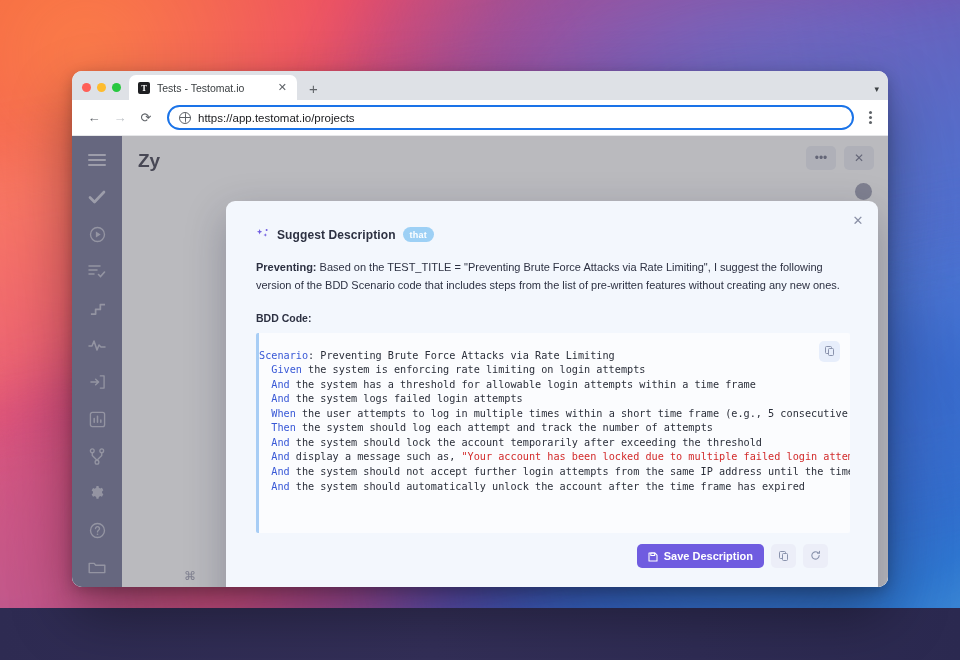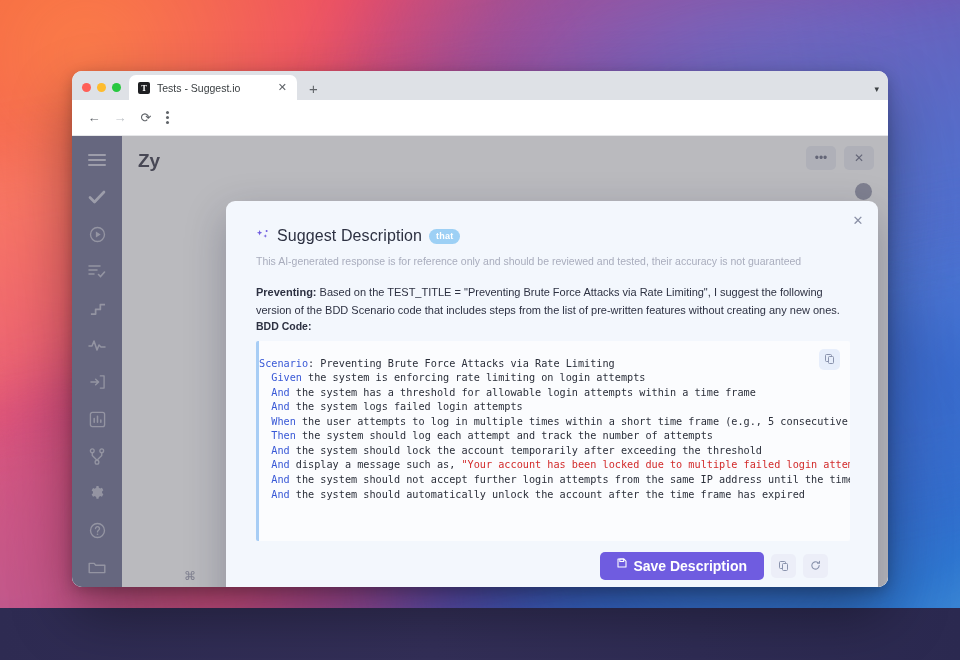--- a/index.html
+++ b/index.html
@@ -125,29 +125,29 @@
     background: #f3f7fd; border-radius: 9px; overflow: hidden;
     box-shadow: 0 14px 40px rgba(25,30,60,.28);
   }
   .modal-close {
     position: absolute; right: 12px; top: 12px; width: 16px; height: 16px;
     color: #8a90a6; font-size: 13px; line-height: 16px; text-align:center;
   }
   .modal-inner { padding: 26px 28px 0 30px; }
   .m-title-row { display:flex; align-items:center; gap: 7px; }
   .spark { color:#6f5ce0; width: 14px; height: 14px; flex:0 0 auto; }
-  .m-title { font-size: 16px; font-weight: 400; color: #2d3142; letter-spacing: .1px; }
+  .m-title { font-size: 12px; font-weight: 700; color: #2d3142; letter-spacing: .1px; }
   .beta {
     background: #9dd0f5; color: #ffffff; font-size: 9px; font-weight: 700;
     border-radius: 9px; padding: 2.5px 7px 2.5px 7px; letter-spacing:.2px;
   }
   .m-disclaimer { margin-top: 10px; font-size: 10.5px; color: #a9adbd; }
   .m-explain { margin-top: 17px; font-size: 11px; color: #2d3142; line-height: 1.62; max-width: 585px; }
   .m-explain b { font-weight: 700; }
-  .bdd-label { font-size: 10.5px; font-weight: 700; color: #2d3142; }
+  .bdd-label { margin-top: 17px; font-size: 10.5px; font-weight: 700; color: #2d3142; }
 
   .code-wrap {
     margin-top: 9px; position: relative; height: 200px;
     background: #fbfcfe; border-left: 3px solid #a7cdf5; border-radius: 2px;
     overflow: hidden;
   }
   .code {
     padding: 16px 0 0 0; font-family: "DejaVu Sans Mono", monospace;
     font-size: 10.2px; line-height: 14.55px; color: #2b2f3a; white-space: pre;
   }
@@ -162,22 +162,22 @@
     position: absolute; border: 1.1px solid #8a93ad; border-radius: 1.5px; display:block; text-decoration:none;
   }
   .copy-glyph i { width: 6.5px; height: 8px; right: 0; bottom: 0; background: #e7eefb; }
   .copy-glyph u { width: 6.5px; height: 8px; left: 0; top: 0; }
 
   .action-row {
     display: flex; justify-content: flex-end; align-items: center; gap: 7px;
     padding: 11px 22px 0 0;
   }
   .save-btn {
-    background: #6f5ce0; color: #fff; font-size: 14px; font-weight: 600;
-    border-radius: 5px; padding: 6px 17px; display:flex; align-items:flex-start; gap:6px;
+    background: #6f5ce0; color: #fff; font-size: 11px; font-weight: 600;
+    border-radius: 5px; padding: 6px 11px; display:flex; align-items:flex-end; gap:6px;
   }
   .sq-btn {
     width: 25px; height: 24px; border-radius: 5px; background: #eceef8;
     display:flex; align-items:center; justify-content:center; color:#8a93ad; font-size: 11px;
   }
 </style>
 </head>
 <body>
 
 <div class="desktop">
@@ -192,33 +192,37 @@
   <div class="browser">
 
     <div class="tabbar">
       <div class="traffic">
         <span class="dot red"></span>
         <span class="dot yellow"></span>
         <span class="dot green"></span>
       </div>
       <div class="tab">
         <span class="favicon">T</span>
-        <span class="tab-title">Tests - Suggest.io</span>
+        <span class="tab-title">Tests - Testomat.io</span>
         <span class="tab-close">✕</span>
       </div>
       <span class="newtab">+</span>
       <div class="tabbar-right">
         <span class="chev">▾</span>
       </div>
     </div>
 
     <div class="toolbar">
       <span class="navbtn">←</span>
       <span class="navbtn disabled">→</span>
       <span class="navbtn">⟳</span>
+      <div class="omnibox">
+        <span class="globe"></span>
+        <span class="url">https://app.testomat.io/projects</span>
+      </div>
       <span class="kebab">
           <i></i>
           <i></i>
           <i></i>
         </span>
     </div>
 
     <div class="page">
       <div class="rail">
         <span class="rail-icon">
@@ -316,21 +320,20 @@
           <span class="spark">
             <svg width="14" height="14" viewBox="0 0 14 14" fill="#6f5ce0">
                 <path d="M3.6 1l.75 1.95L6.3 3.7l-1.95.75L3.6 6.4l-.75-1.95L.9 3.7l1.95-.75z"></path>
                 <path d="M9.3 5.2l.5 1.3 1.3.5-1.3.5-.5 1.3-.5-1.3-1.3-.5 1.3-.5z"></path>
                 <circle cx="10.6" cy="2.1" r="1"></circle>
               </svg>
           </span>
           <span class="m-title">Suggest Description</span>
           <span class="beta">that</span>
         </div>
-        <div class="m-disclaimer">This AI-generated response is for reference only and should be reviewed and tested, their accuracy is not guaranteed</div>
         <div class="m-explain"><b>Preventing:</b><span> Based on the TEST_TITLE = "Preventing Brute Force Attacks via Rate Limiting", I suggest the following version of the BDD Scenario code that includes steps from the list of pre-written features without creating any new ones.</span></div>
         <div class="bdd-label">BDD Code:</div>
 
         <div class="code-wrap">
           <div class="code" id="code-area"><div><span class="kw">Scenario</span>: Preventing Brute Force Attacks via Rate Limiting</div><div>  <span class="kw">Given</span> the system is enforcing rate limiting on login attempts</div><div>  <span class="kw">And</span> the system has a threshold for allowable login attempts within a time frame</div><div>  <span class="kw">And</span> the system logs failed login attempts</div><div>  <span class="kw">When</span> the user attempts to log in multiple times within a short time frame (e.g., 5 consecutive attempts)</div><div>  <span class="kw">Then</span> the system should log each attempt and track the number of attempts</div><div>  <span class="kw">And</span> the system should lock the account temporarily after exceeding the threshold</div><div>  <span class="kw">And</span> display a message such as, <span class="str">"Your account has been locked due to multiple failed login attempts. Please</span></div><div>  <span class="kw">And</span> the system should not accept further login attempts from the same IP address until the time frame has</div><div>  <span class="kw">And</span> the system should automatically unlock the account after the time frame has expired</div></div>
           <span class="copy-btn">
             <span class="copy-glyph">
                 <u></u>
                 <i></i>
               </span>

